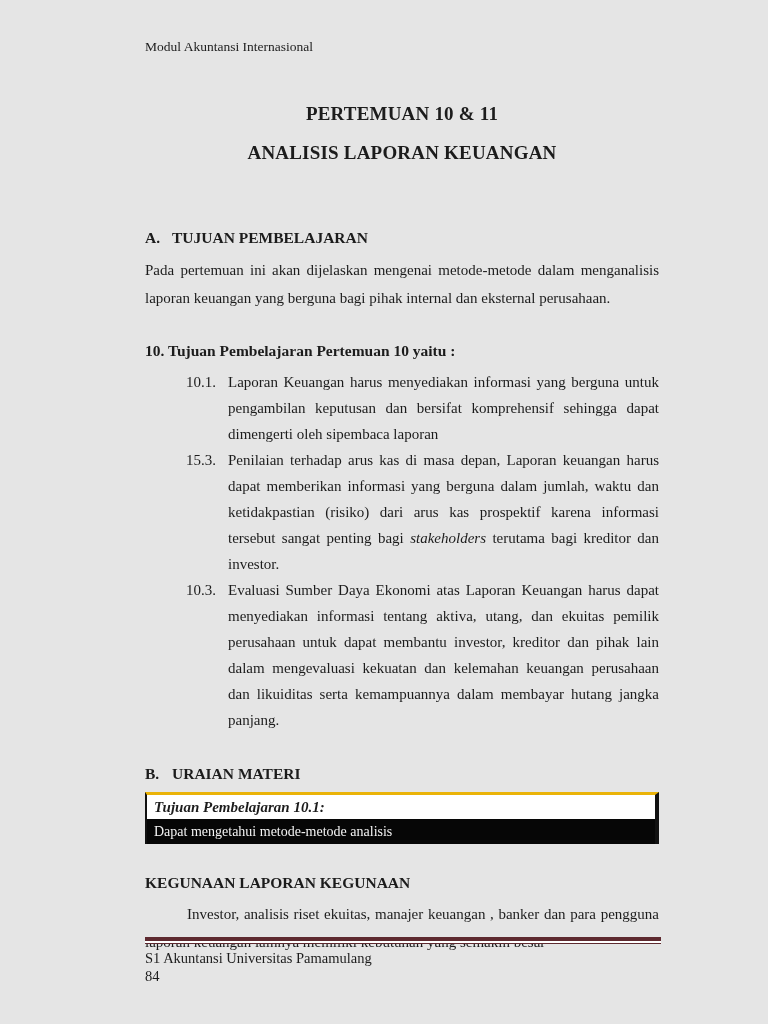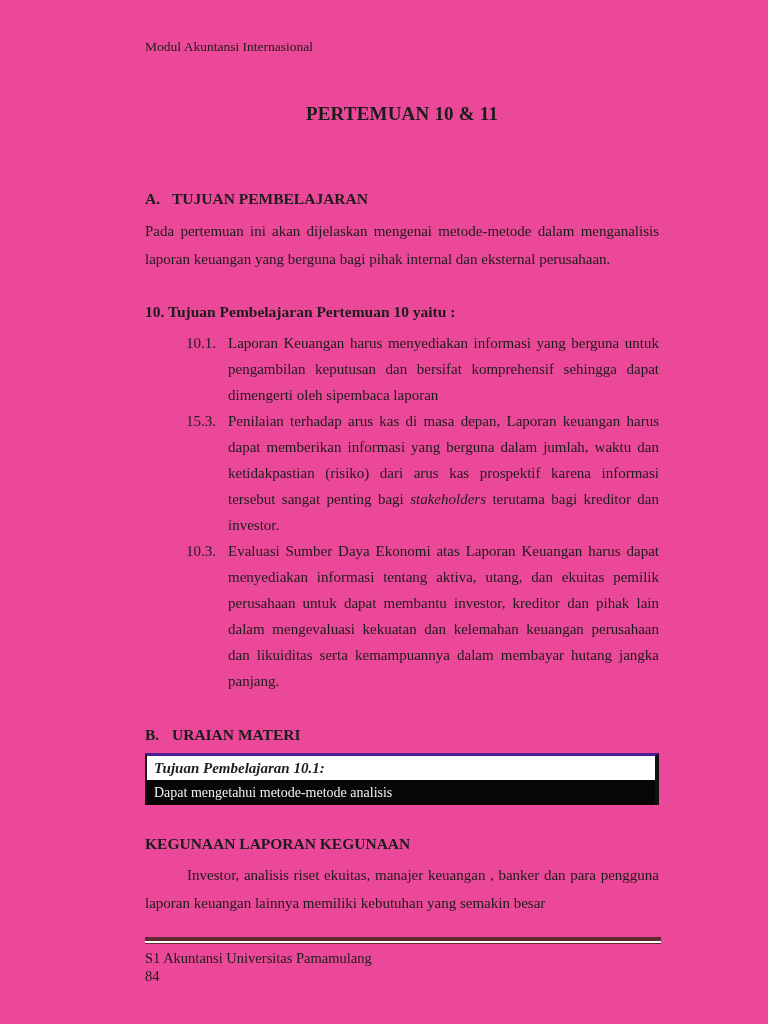--- a/index.html
+++ b/index.html
@@ -12,21 +12,21 @@
     height: 1024px;
     font-family: "Liberation Serif", "DejaVu Serif", serif;
     color: #1c1c1c;
     position: relative;
     overflow: hidden;
   }
   .page {
     position: relative;
     width: 768px;
     height: 1024px;
-    background: #ec4899;
+    background: #e5e5e5;
   }
   .content {
     position: absolute;
     left: 145px;
     top: 0;
     width: 514px;
   }
   .doc-header {
     margin-top: 38px;
     font-size: 13.5px;
@@ -84,21 +84,21 @@
   .obj-text {
     flex: 1 1 auto;
     text-align: justify;
     font-size: 15px;
     line-height: 26px;
   }
   .obj-text .it { font-style: italic; }
   .heading-b { margin-top: 31px; }
   .objective-box {
     margin-top: 9px;
-    border-top: 3px solid #4c1d95;
+    border-top: 3px solid #eab308;
     border-left: 2px solid #111111;
     border-right: 4px solid #111111;
   }
   .objective-box .box-label {
     font-weight: bold;
     font-style: italic;
     font-size: 15px;
     line-height: 23px;
     padding: 1px 0 0 7px;
     background: #ffffff;
@@ -143,20 +143,21 @@
 </style>
 </head>
 <body>
 
 <div class="page">
   <div class="content">
 
     <div class="doc-header">Modul Akuntansi Internasional</div>
 
     <div class="doc-title">PERTEMUAN 10 &amp; 11</div>
+    <div class="doc-subtitle">ANALISIS LAPORAN KEUANGAN</div>
 
     <div class="section-heading heading-a">
       <span class="marker">A.</span><span>TUJUAN PEMBELAJARAN</span>
     </div>
     <div class="para para-a">Pada pertemuan ini akan dijelaskan mengenai metode-metode dalam menganalisis laporan keuangan yang berguna bagi pihak internal dan eksternal perusahaan.</div>
 
     <div class="heading-10">10. Tujuan Pembelajaran Pertemuan 10 yaitu :</div>
 
     <div class="obj-list">
       <div class="obj-item">

